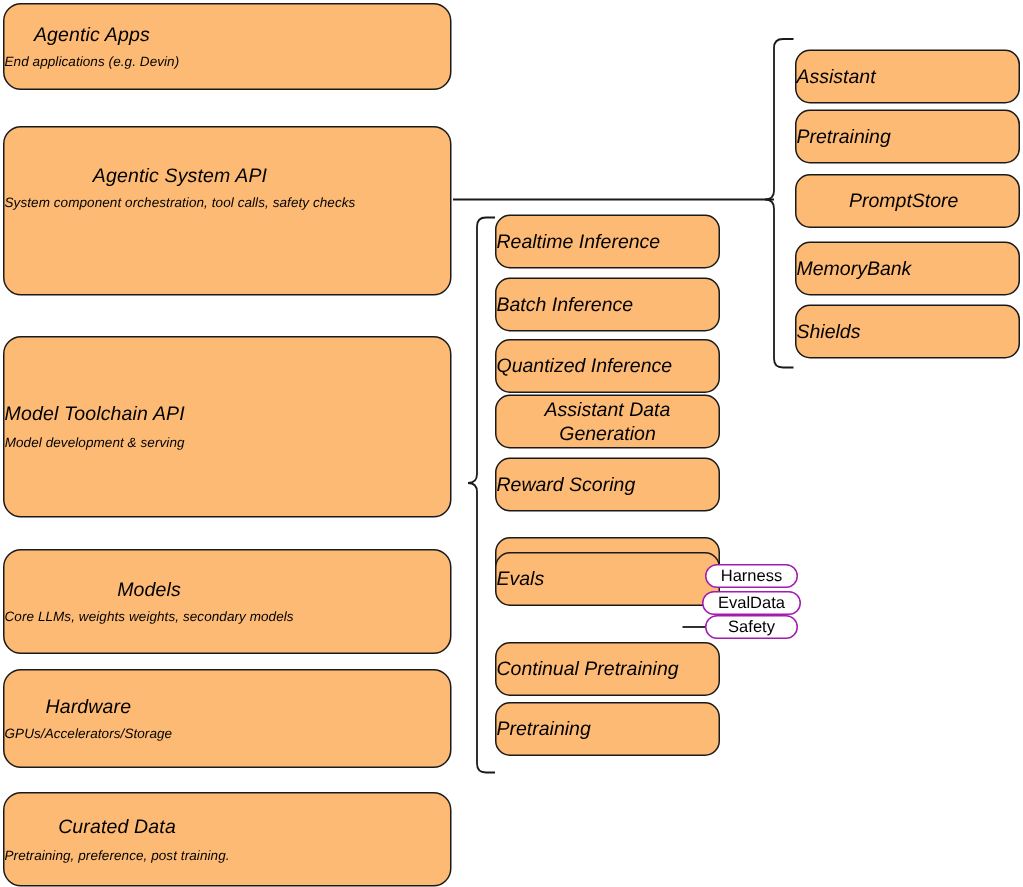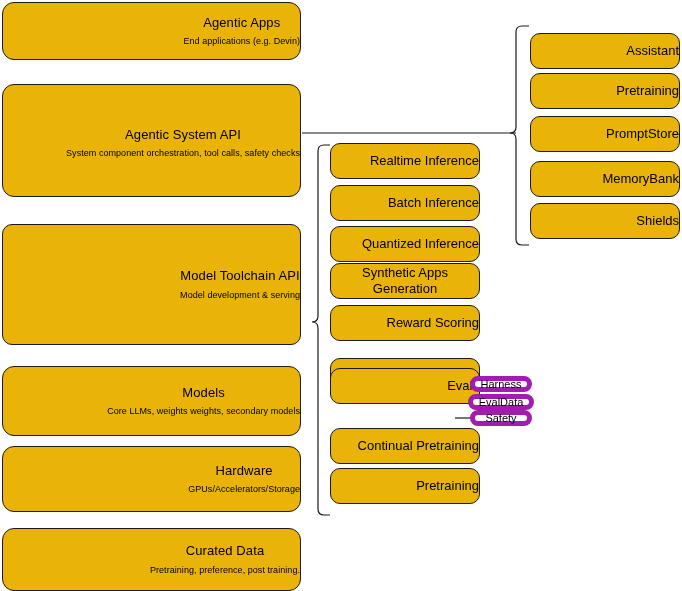--- a/index.html
+++ b/index.html
@@ -20,27 +20,28 @@
     left: 0; top: 0;
     width: 682px;
     height: 591px;
   }
 
   
   .node {
     position: absolute;
     box-sizing: border-box;
     border: 1px solid #1a1a1a;
-    background: #eab308;
+    background: #fdba74;
     display: flex;
     flex-direction: column;
-    align-items: flex-end;
+    align-items: flex-start;
     justify-content: center;
     text-align: center;
     line-height: 1.25;
+    font-style: italic;
   }
 
   
   .layer {
     left: 2px;
     width: 299px;
     border-radius: 12px;
   }
   .layer .title {
     font-size: 13px;
@@ -63,21 +64,21 @@
     font-size: 13px;
     height: 36px;
   }
   .cap.mid   { left: 330px; width: 150px; }
   .cap.right { left: 530px; width: 150px; }
 
   
   .pill {
     position: absolute;
     box-sizing: border-box;
-    border: 5px solid #a21caf;
+    border: 1px solid #a21caf;
     background: #ffffff;
     border-radius: 11px;
     height: 16px;
     font-size: 11px;
     display: flex;
     align-items: center;
     justify-content: center;
     text-align: center;
     white-space: nowrap;
   }
@@ -118,28 +119,28 @@
     <line x1="455" y1="418" x2="472" y2="418"></line>
   </svg>
 
   <div class="node layer text-top" style="top:2px;height:58px;padding-top:12px;">
     <div class="textwrap">
       <div class="title">Agentic Apps</div>
       <div class="subtitle">End applications (e.g. Devin)</div>
     </div>
   </div>
 
-  <div class="node layer text-top" style="top:84px;height:113px;padding-top:42px;">
+  <div class="node layer text-top" style="top:84px;height:113px;padding-top:24px;">
     <div class="textwrap">
       <div class="title">Agentic System API</div>
       <div class="subtitle">System component orchestration, tool calls, safety checks</div>
     </div>
   </div>
 
-  <div class="node layer text-mid" style="top:224px;height:121px;border-radius:10px;">
+  <div class="node layer text-mid" style="top:224px;height:121px;">
     <div class="textwrap">
       <div class="title">Model Toolchain API</div>
       <div class="subtitle">Model development &amp; serving</div>
     </div>
   </div>
 
   <div class="node layer text-mid" style="top:366px;height:70px;">
     <div class="textwrap">
       <div class="title">Models</div>
       <div class="subtitle">Core LLMs, weights weights, secondary models</div>
@@ -156,21 +157,21 @@
   <div class="node layer text-mid" style="top:528px;height:63px;">
     <div class="textwrap">
       <div class="title">Curated Data</div>
       <div class="subtitle">Pretraining, preference, post training.</div>
     </div>
   </div>
 
   <div class="node cap mid" style="top:143px;">Realtime Inference</div>
   <div class="node cap mid" style="top:226px;">Quantized Inference</div>
   <div class="node cap mid" style="top:185px;">Batch Inference</div>
-  <div class="node cap mid" style="top:263px;">Synthetic Apps Generation</div>
+  <div class="node cap mid" style="top:263px;">Assistant Data Generation</div>
   <div class="node cap mid" style="top:305px;">Reward Scoring</div>
   <div class="node cap mid" style="top:358px;">Post Training</div>
   <div class="node cap mid" style="top:368px;">Evals</div>
   <div class="node cap mid" style="top:428px;">Continual Pretraining</div>
   <div class="node cap mid" style="top:468px;">Pretraining</div>
 
   <div class="pill" style="left:470px;top:376px;width:62px;">Harness</div>
   <div class="pill" style="left:468px;top:394px;width:66px;">EvalData</div>
   <div class="pill" style="left:470px;top:410px;width:62px;">Safety</div>
 

